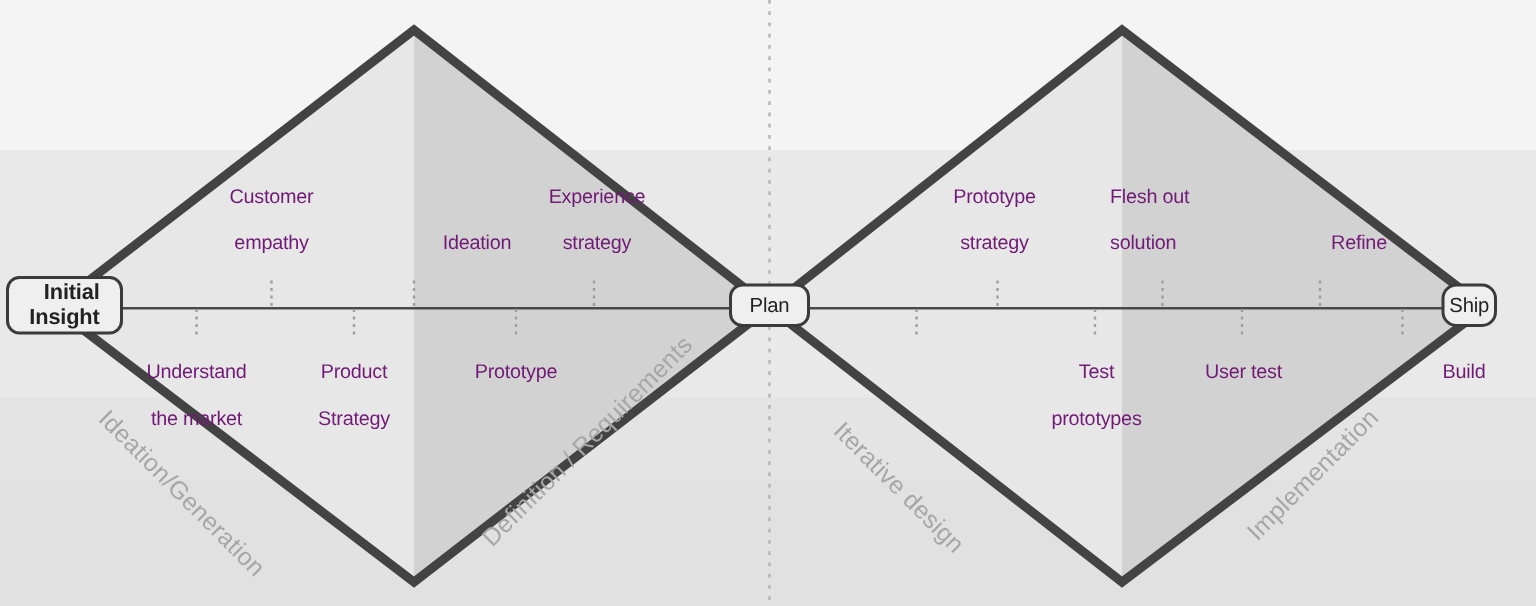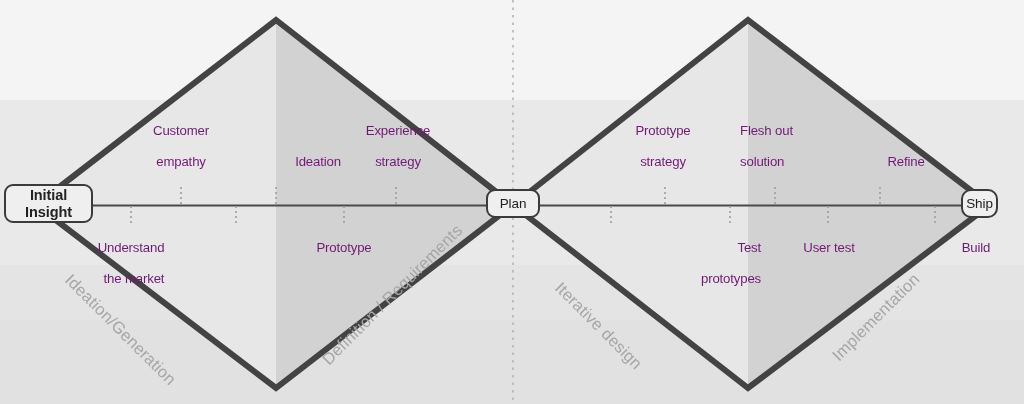--- a/index.html
+++ b/index.html
@@ -47,23 +47,24 @@
     line-height: 1.12;
     letter-spacing: -0.1px;
     z-index: 6;
     display: flex;
     align-items: center;
     justify-content: center;
   }
   .node span { display: block; }
   #node-initial {
     left: 4px;  top: 184px;
-    width: 89px; height: 39px;
+    width: 78px; height: 39px;
     font-size: 14.5px;
     font-weight: 600;
+    text-align: right;
   }
   #node-plan {
     left: 486px; top: 189px;
     width: 54px;  height: 29px;
     font-size: 13.5px;
   }
   #node-ship {
     left: 961px; top: 189px;
     width: 37px;  height: 29px;
     font-size: 13.5px;
@@ -75,21 +76,21 @@
     position: absolute;
     color: #701a75;
     font-size: 13.2px;
     line-height: 1.18;
     text-align: center;
     white-space: pre-line;
     z-index: 5;
     letter-spacing: -0.15px;
   }
   .tick-label.above { transform: translate(-50%, -100%); }
-  .tick-label.below { transform: translate(-50%, 0); text-align: right; }
+  .tick-label.below { transform: translate(-50%, 0); }
 
   
   .phase-label {
     position: absolute;
     color: #a6a6a6;
     font-size: 16.5px;
     white-space: nowrap;
     z-index: 4;
     letter-spacing: 0.2px;
   }
@@ -183,20 +184,24 @@
 
   <div class="tick-label above" style="left:888px; top:185px;margin-left:18px;">
     <div>Refine</div>
   </div>
 
   <div class="tick-label below" style="left:131px; top:224px;">
     <div>Understand</div>
     <div>the market</div>
   </div>
 
+  <div class="tick-label below" style="left:236px; top:224px;">
+    <div>Product</div>
+    <div>Strategy</div>
+  </div>
 
   <div class="tick-label below" style="left:344px; top:224px;">
     <div>Prototype</div>
   </div>
 
 
   <div class="tick-label below" style="left:731px; top:224px;">
     <div>Test</div>
     <div>prototypes</div>
   </div>

